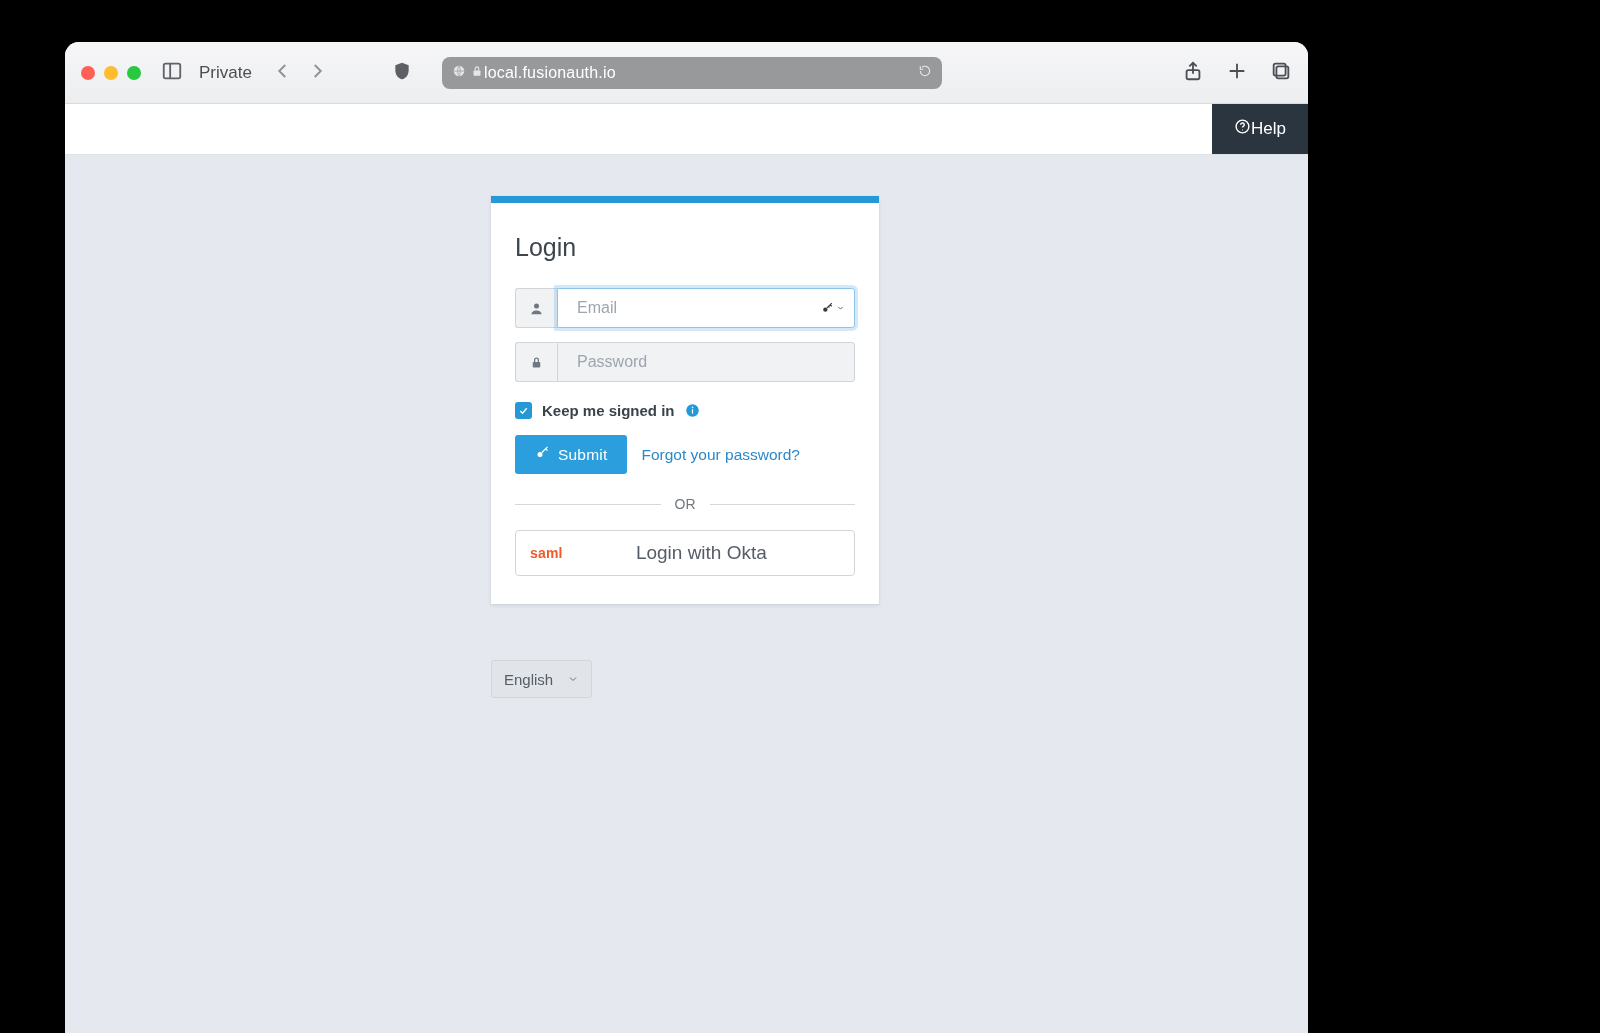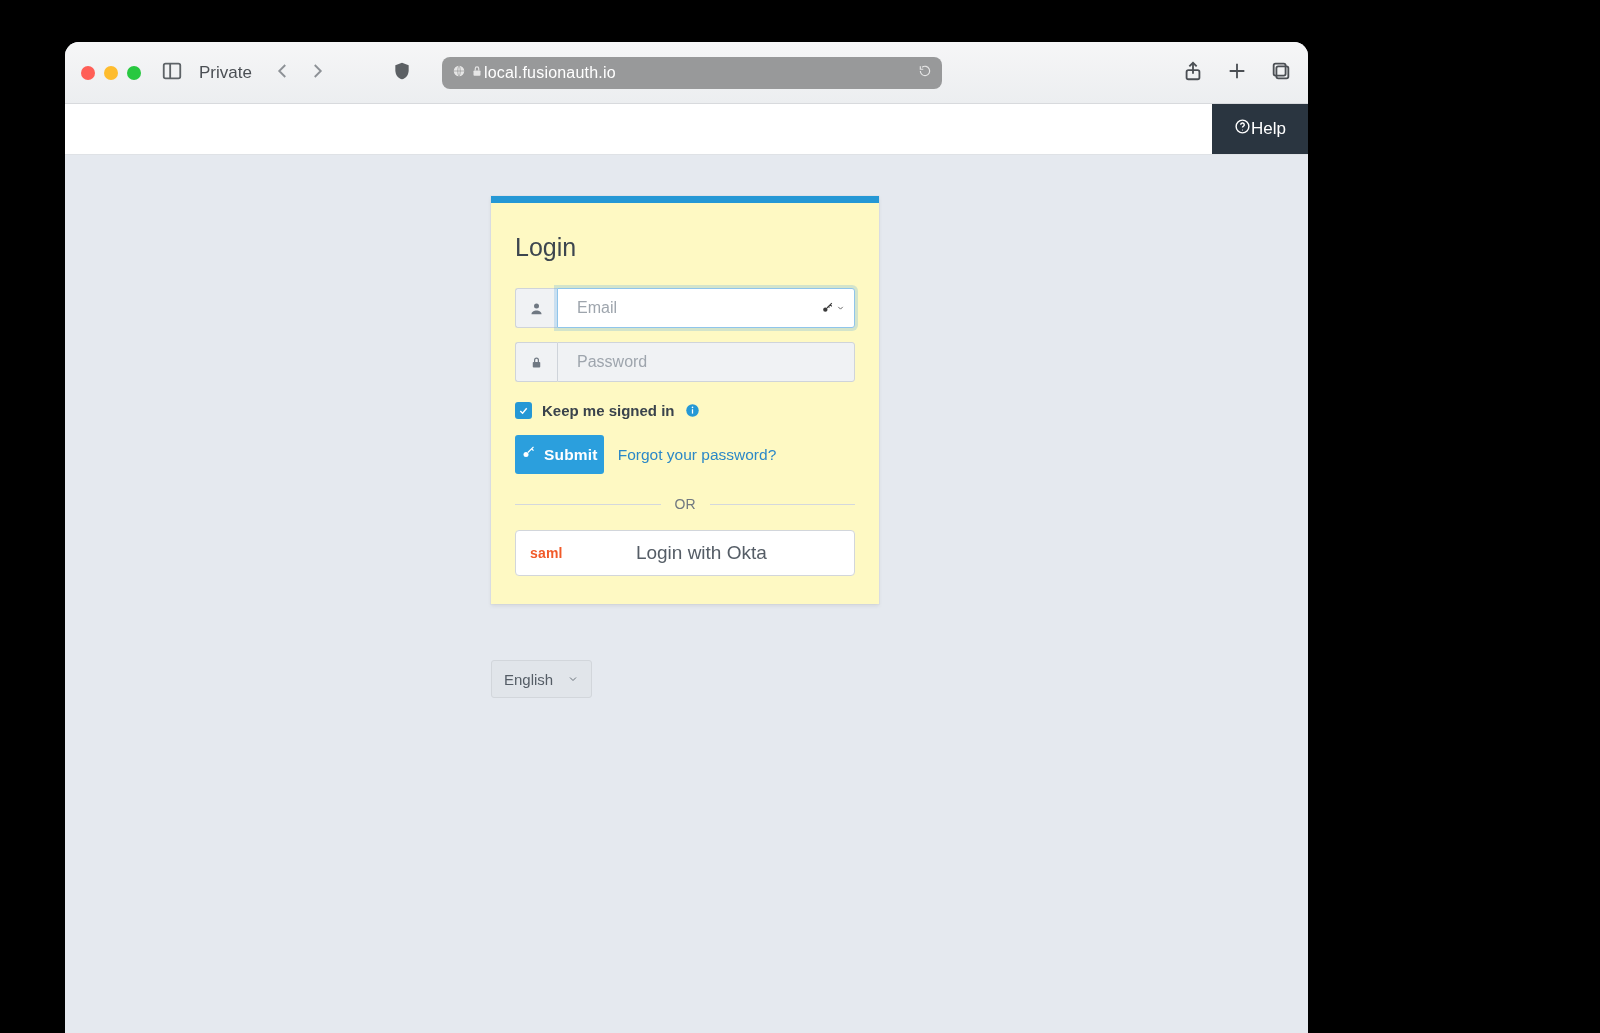--- a/index.html
+++ b/index.html
@@ -93,21 +93,21 @@
     background:#e5e9ef;
     position:relative;
     height: calc(100% - 62px - 51px);
   }
 
   .login-card {
     position:absolute;
     top: 41px;
     left: 426px;
     width: 388px;
-    background:#fef9c3;
+    background:#ffffff;
     border-top: 7px solid #2598d5;
     box-shadow: 0 2px 4px rgba(0,0,0,.08), 0 0 0 1px rgba(0,0,0,.02);
   }
   .login-inner { padding: 30px 24px 28px;}
   .login-title { font-size:25px; font-weight:500; color:#3d464f; margin-bottom:26px;}
 
   .input-group {
     display:flex;
     margin-bottom:14px;
   }
@@ -156,22 +156,22 @@
     display:flex; align-items:center; justify-content:center; cursor:pointer;
   }
   .checkbox svg { width:11px; height:11px; stroke:#fff; fill:none; stroke-width:3;}
   .remember-label { font-size:15px; font-weight:700; color:#3a434c;}
   .info-icon { display:inline-flex;}
   .info-icon svg { width:15px; height:15px; fill:#2598d5;}
 
   .action-row { display:flex; align-items:center; gap:14px;}
   .submit-btn {
     background:#2b9fdd;
-    border:none; color:#fff; font-size:15.5px; font-weight:700;
-    padding:10px 6px; border-radius:3px; cursor:pointer;
+    border:none; color:#fff; font-size:15.5px; font-weight:400;
+    padding:10px 20px; border-radius:3px; cursor:pointer;
     display:flex; align-items:center; gap:8px;
     letter-spacing:.2px;
   }
   .submit-btn svg { width:15px; height:15px; fill:#fff;}
   .forgot-link { color:#2b88c7; font-size:15.5px; text-decoration:none; cursor:pointer;}
 
   .divider-row { display:flex; align-items:center; gap:14px; margin:22px 0 18px;}
   .divider-line { flex:1; height:1px; background:#d4d8dd;}
   .divider-label { color:#707880; font-size:14px;}
 

